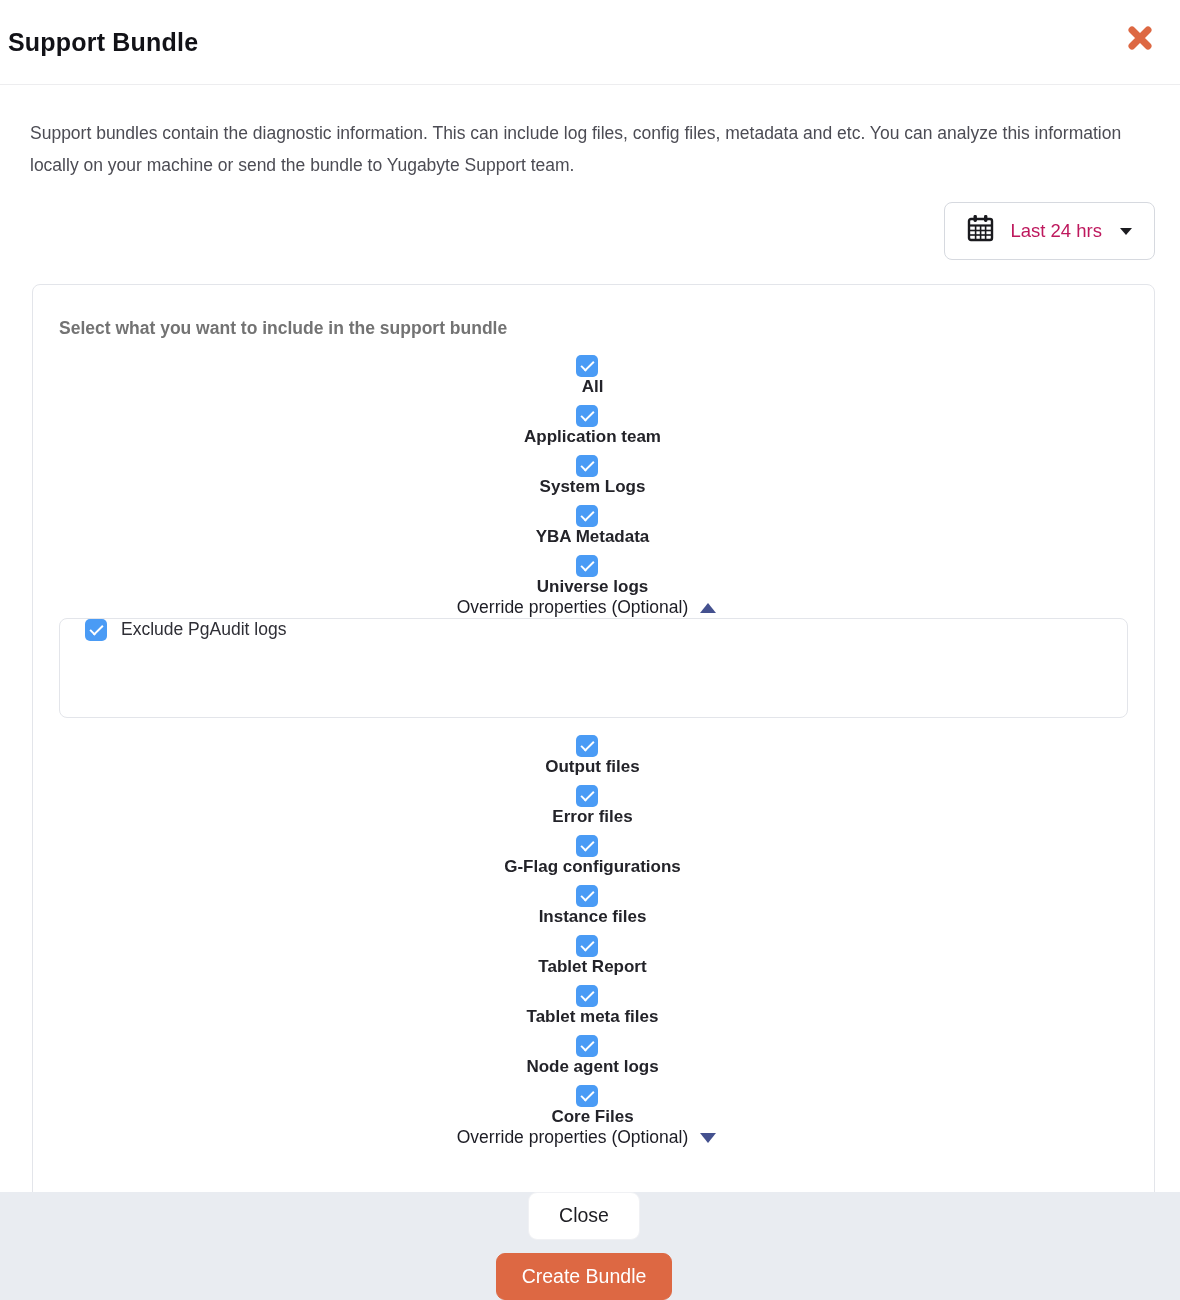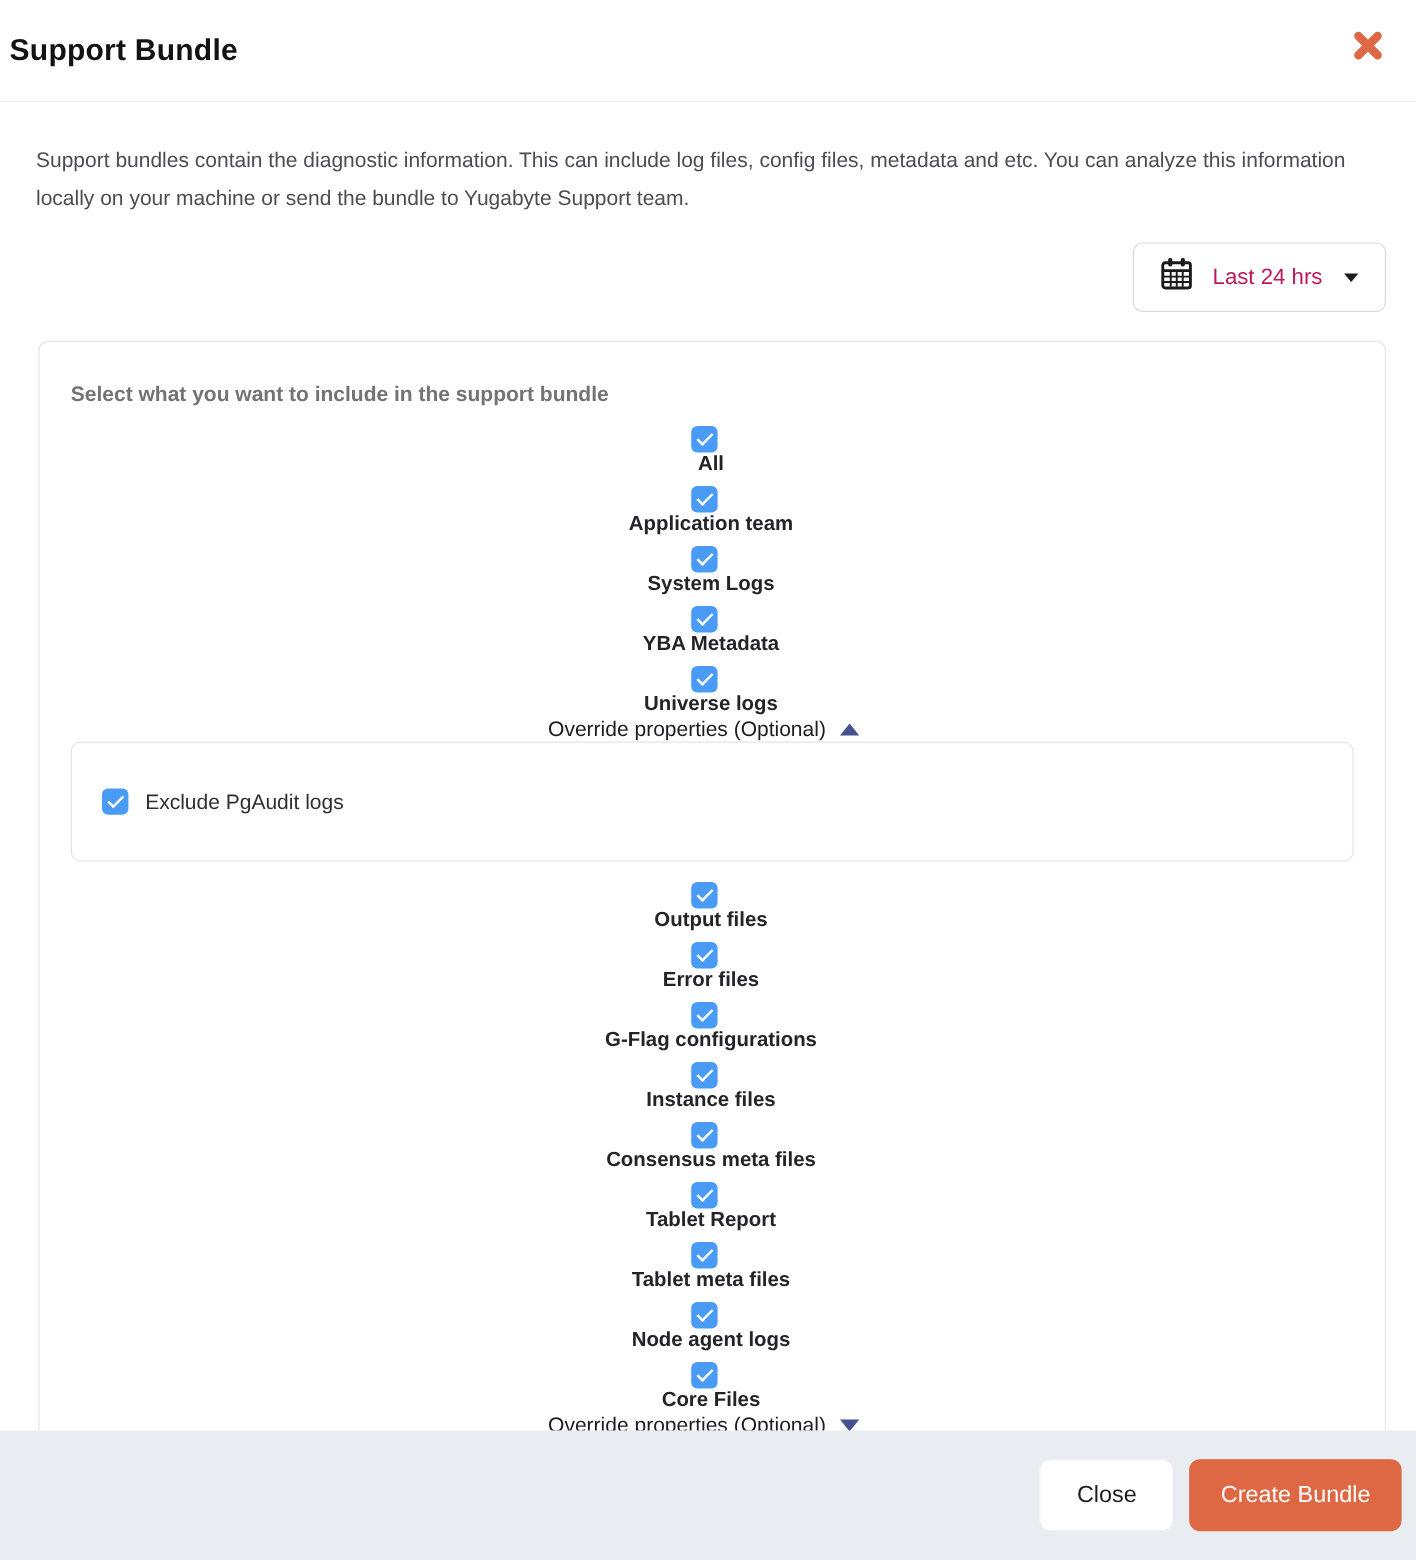--- a/index.html
+++ b/index.html
@@ -103,30 +103,30 @@
   .tri-down{
     width:0;height:0;
     border-left:8px solid transparent;border-right:8px solid transparent;
     border-top:10px solid var(--caret-indigo);
   }
   .sub-panel{
     border:1px solid var(--border-gray);
     border-radius:8px;
     height:100px;
     margin:13px 0 17px 0;
-    display:flex;align-items:center;
+    display:flex;align-items:flex-start;
     padding-left:25px;
   }
   .sub-panel .check-label{margin-left:14px;}
   
   .modal-footer{
     position:absolute;left:0;right:0;bottom:0;height:108px;
     background:var(--footer-bg);
     display:flex;align-items:center;justify-content:flex-end;
-    gap:13px;padding-right:12px;
+    gap:13px;padding-right:12px;flex-direction:column;
   }
   .btn{
     height:60px;border-radius:9px;cursor:pointer;
     font-family:"Liberation Sans", sans-serif;
     font-size:19.5px;display:flex;align-items:center;justify-content:center;
   }
   .btn-close{
     background:#ffffff;border:1px solid #f0f1f4;color:#1d1d22;
     padding:0 30px;
   }
@@ -222,24 +222,20 @@
   <div class="check-row">
     <span class="cbx"></span>
     <span class="check-label">G-Flag configurations</span>
   </div>
 
   <div class="check-row">
     <span class="cbx"></span>
     <span class="check-label">Instance files</span>
   </div>
 
-  <div class="check-row">
-    <span class="cbx"></span>
-    <span class="check-label">Consensus meta files</span>
-  </div>
 
   <div class="check-row">
     <span class="cbx"></span>
     <span class="check-label">Tablet Report</span>
   </div>
 
   <div class="check-row">
     <span class="cbx"></span>
     <span class="check-label">Tablet meta files</span>
   </div>

